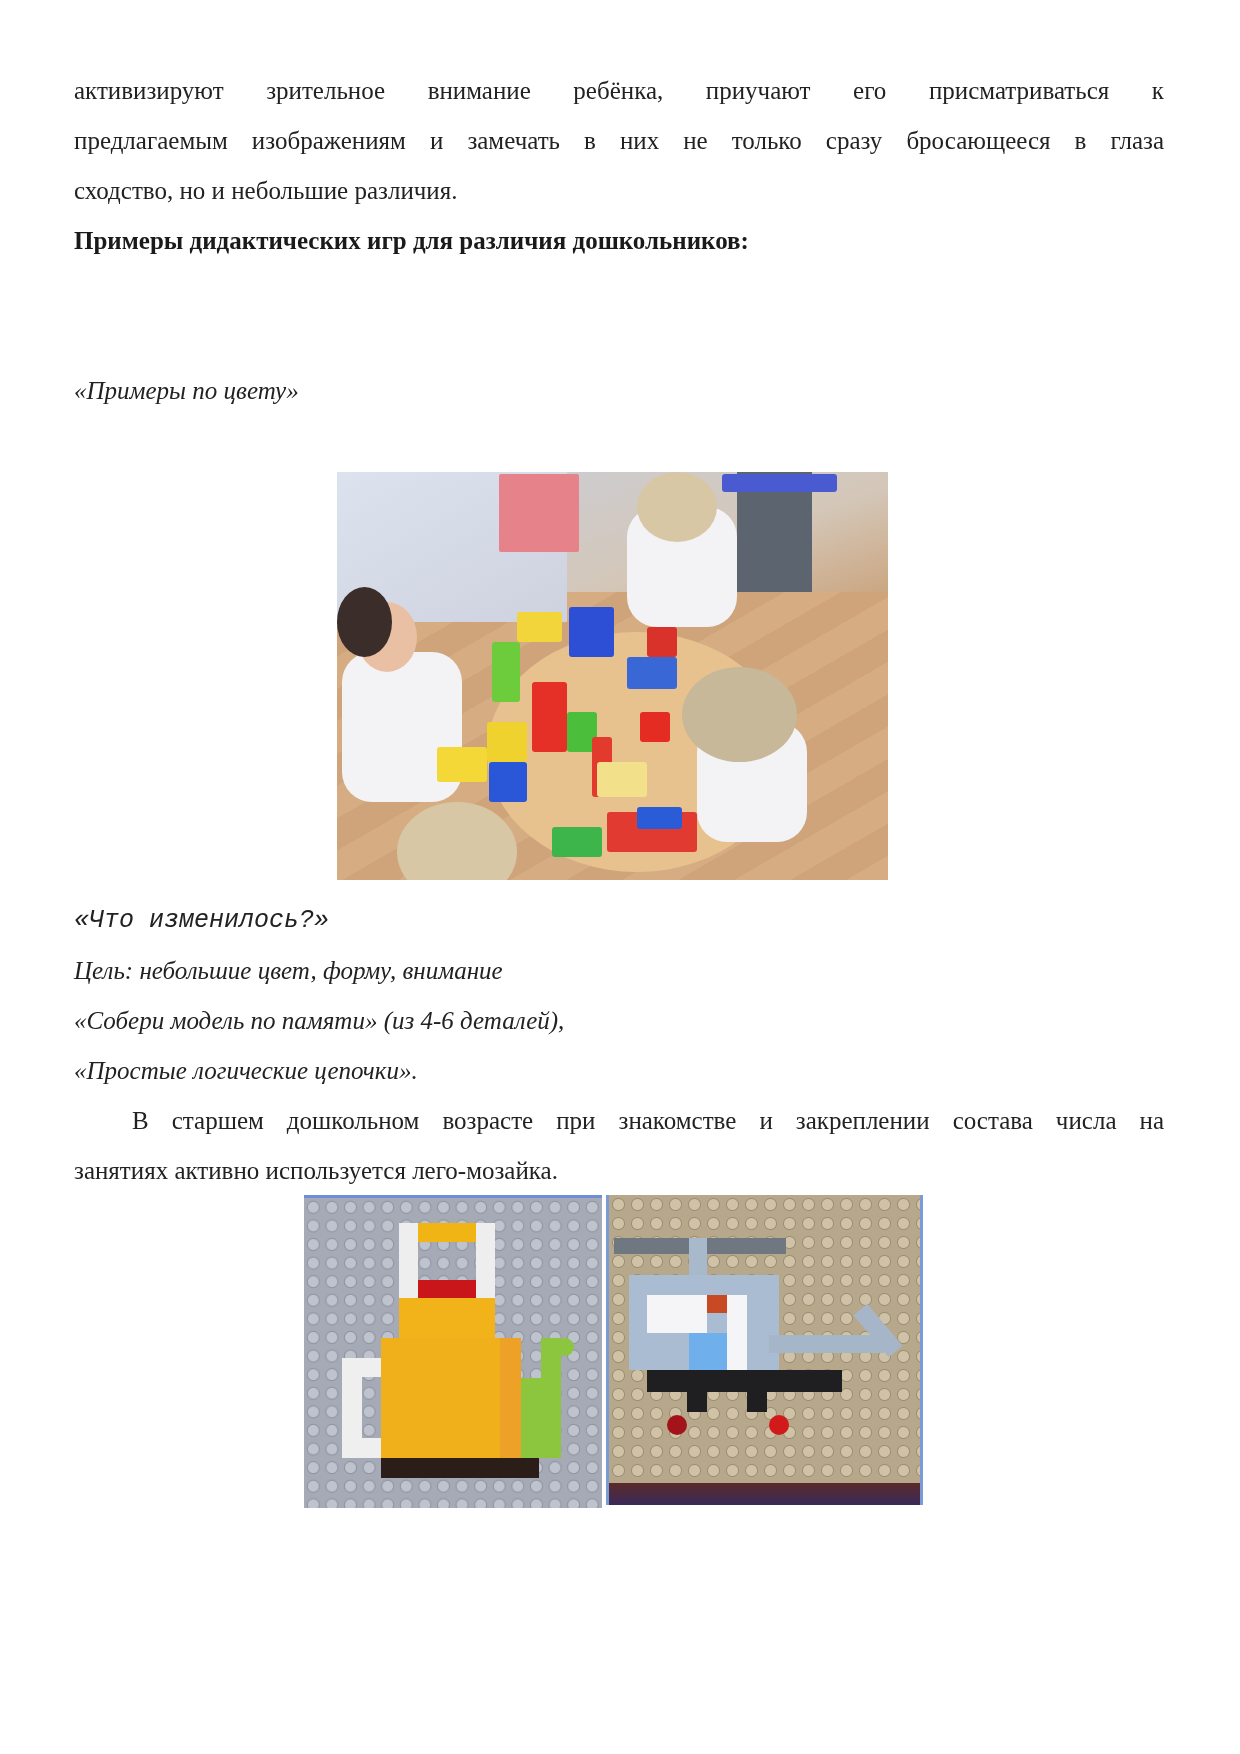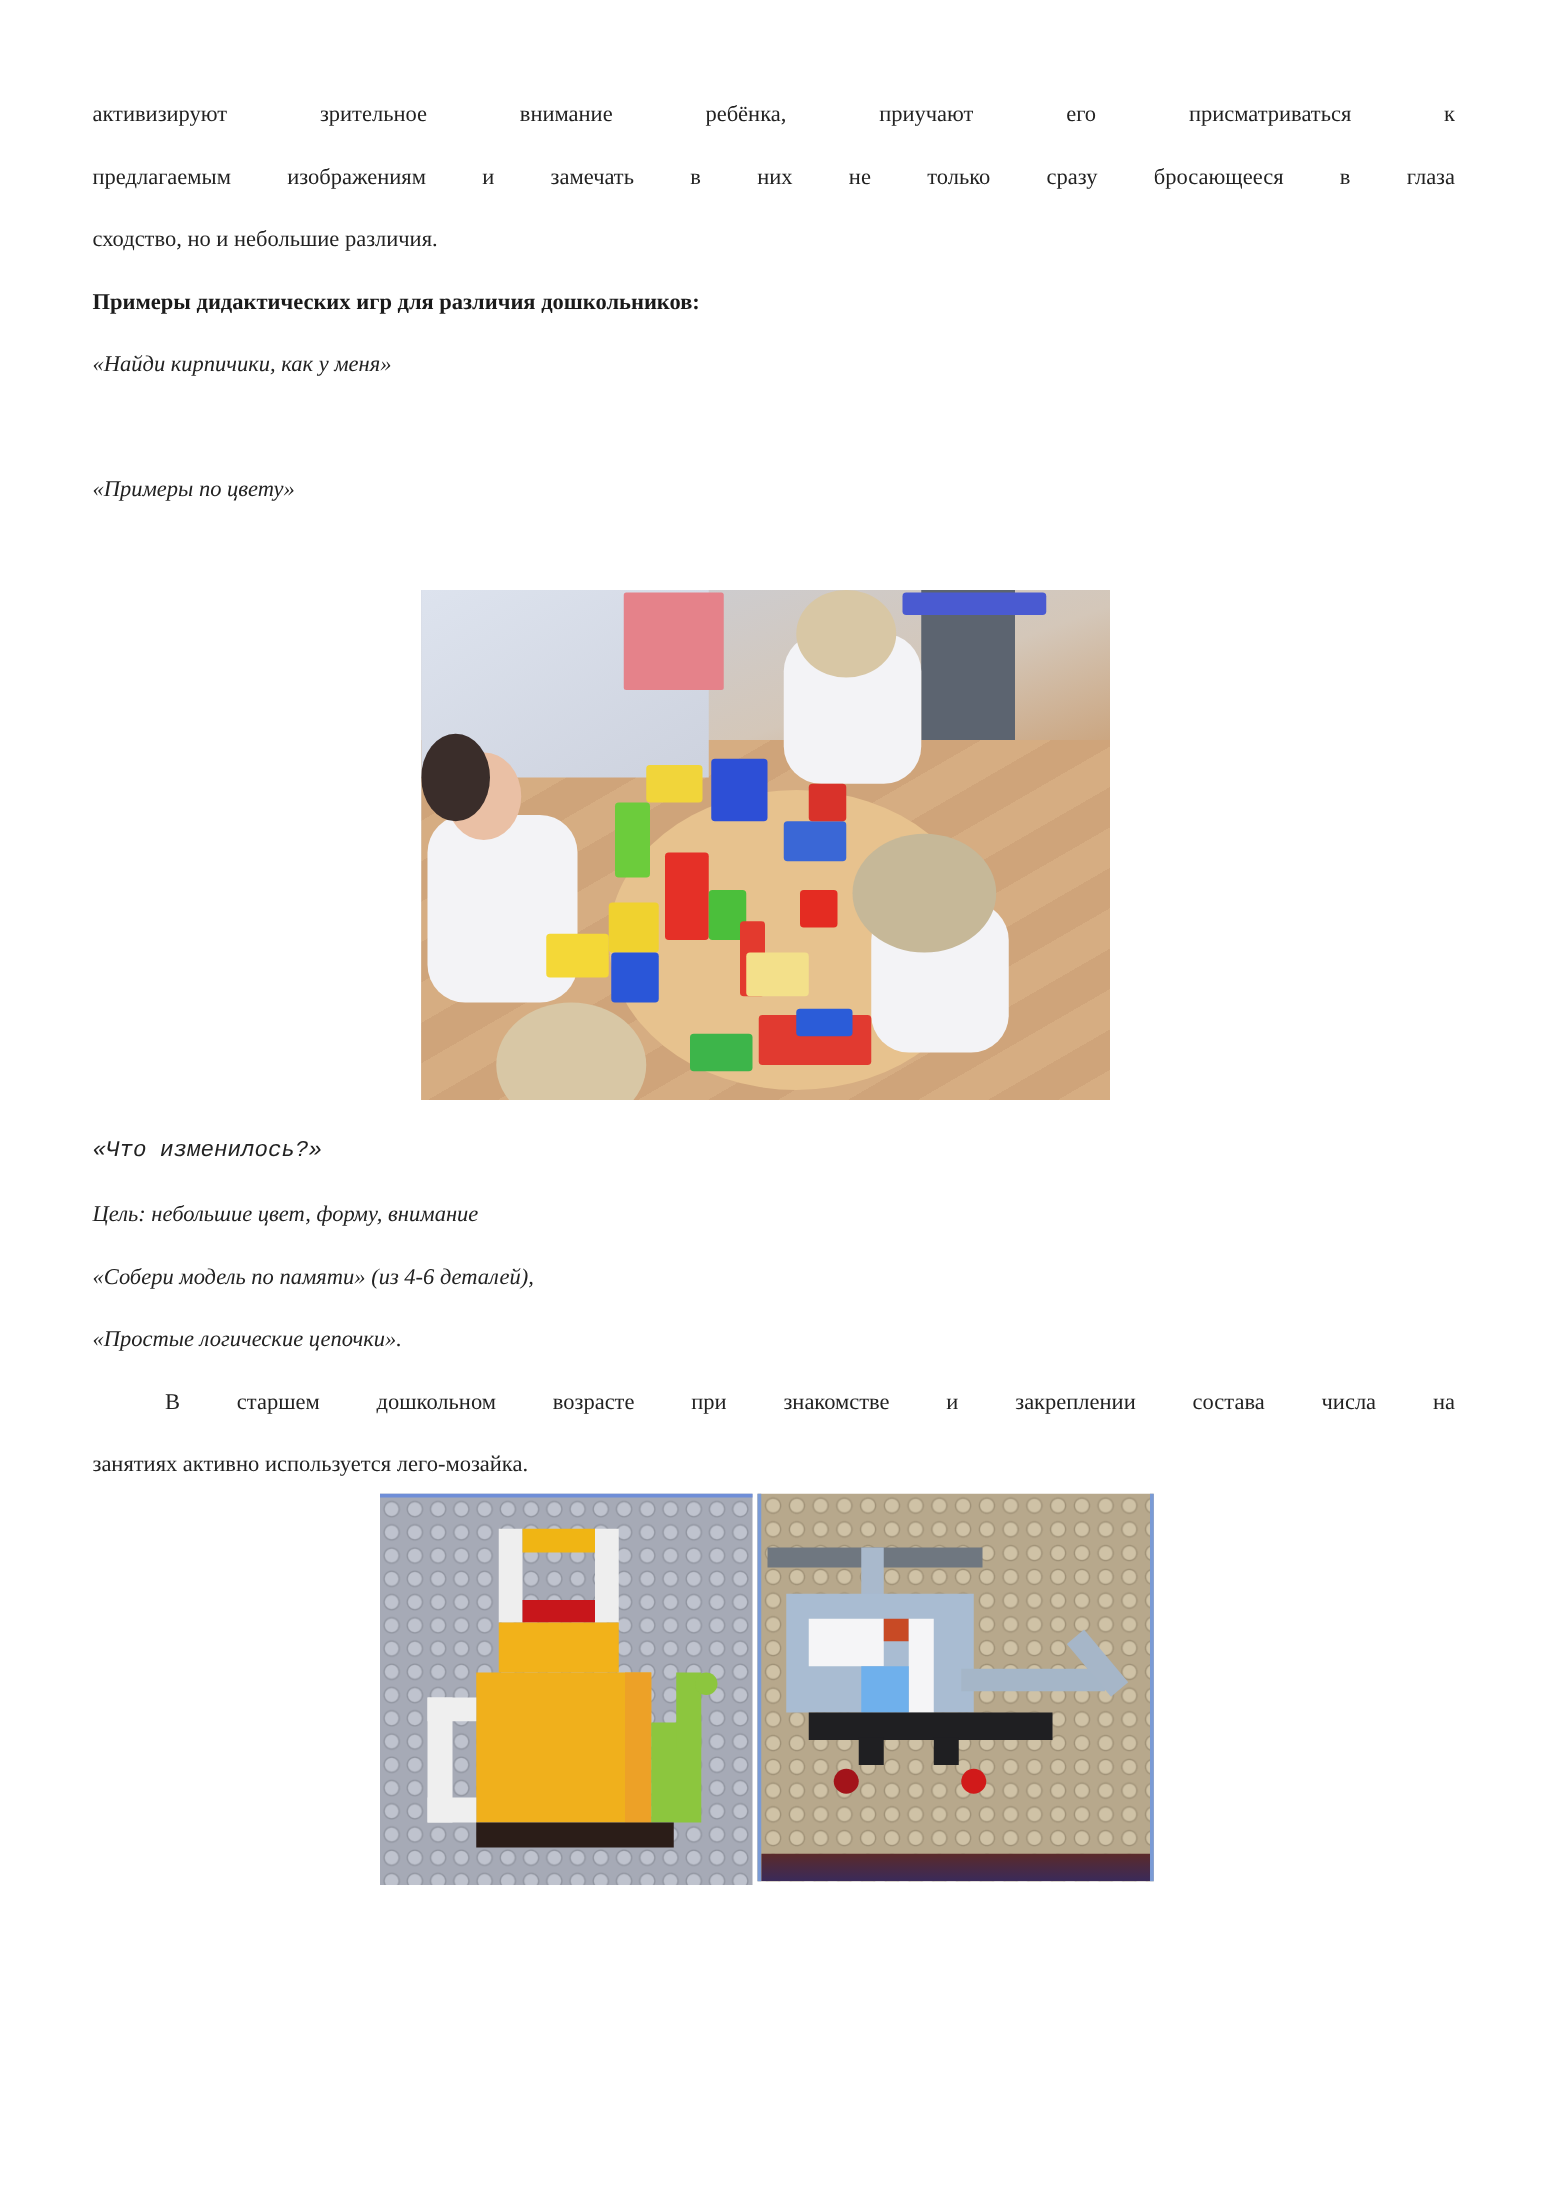--- a/index.html
+++ b/index.html
@@ -1,21 +1,21 @@
 <!DOCTYPE html>
 <html><head>
   <meta charset="utf-8">
   <style>
     html, body { margin: 0; padding: 0; background: #ffffff; }
     body { width: 1240px; height: 1754px; position: relative; overflow: hidden; }
     .page { position: absolute; left: 0; top: 0; width: 1240px; height: 1754px; background: #fff; }
     .line {
       position: absolute; left: 74px; width: 1090px;
       font-family: "Liberation Serif", "DejaVu Serif", serif;
-      font-size: 18px; color: #222; white-space: nowrap;
+      font-size: 25px; color: #222; white-space: nowrap;
       line-height: 30px;
     }
     .justify { text-align: justify; text-align-last: justify; }
     .bold { font-weight: bold; color: #1a1a1a; }
     .italic { font-style: italic; }
     .indent { padding-left: 58px; width: 1032px; }
 
     .figure { position: absolute; overflow: hidden; }
 
     
@@ -62,21 +62,20 @@
 <body>
 
 <div class="page">
 
   <div class="line justify" style="top:76px;">активизируют зрительное внимание ребёнка, приучают его присматриваться к</div>
   <div class="line" style="top:176px;">сходство, но и небольшие различия.</div>
   <div class="line justify" style="top:126px;">предлагаемым изображениям и замечать в них не только сразу бросающееся в глаза</div>
 
   <div class="line bold" style="top:226px;">Примеры дидактических игр для различия дошкольников:</div>
 
-  <div class="line italic" style="top:276px;">«Найди кирпичики, как у меня»</div>
   <div class="line italic" style="top:376px;">«Примеры по цвету»</div>
 
   <div id="photo1" class="figure">
     <div class="p-floor"></div>
     <div class="p-wall"></div>
     <div class="p-pink"></div>
     <div class="p-bin"></div>
     <div class="p-bin-lid"></div>
     <div class="p-table"></div>
 

